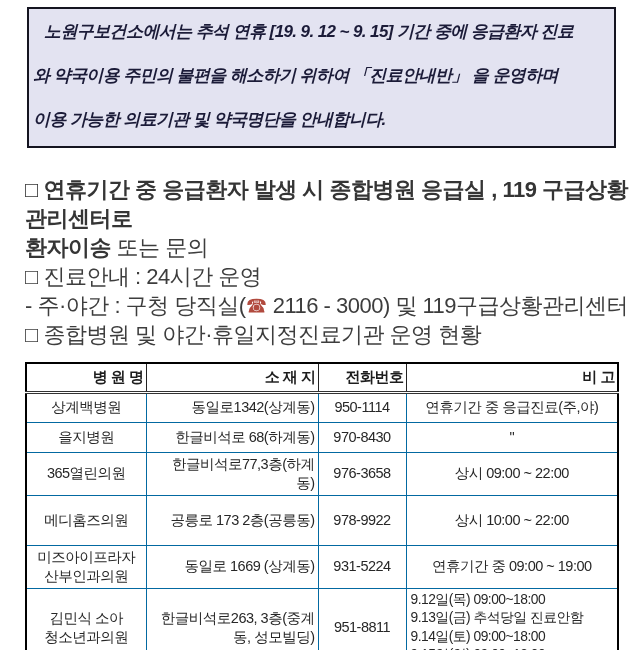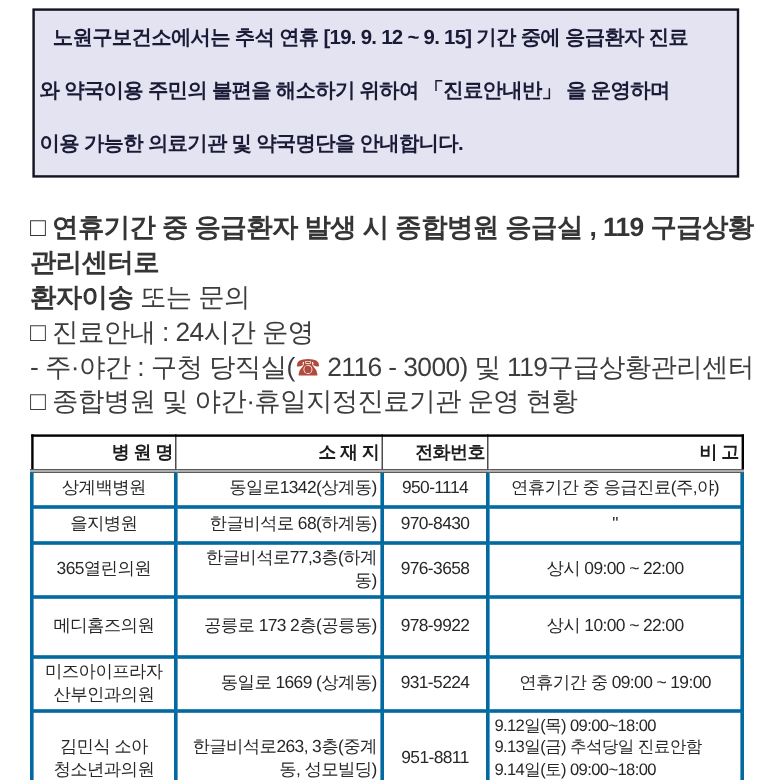--- a/index.html
+++ b/index.html
@@ -20,20 +20,21 @@
     border: 2px solid #141420;
     padding: 1px 8px 4px 4px;
   }
   .notice-line {
     font-weight: bold;
     font-size: 17px;
     line-height: 44px;
     color: #1b1b38;
     letter-spacing: -0.6px;
     white-space: nowrap;
+    font-style: italic;
   }
   .notice-line.first { text-indent: 11px; }
 
   
   .sections {
     margin: 27px 0 0 25px;
     font-size: 22px;
     line-height: 29px;
     color: #3d3d3d;
     letter-spacing: -0.5px;
@@ -61,21 +62,21 @@
     border: 1px solid #222;
     border-bottom: 3px double #333;
     font-size: 15px;
     font-weight: bold;
     color: #1d1d1d;
     height: 29px;
     text-align: right;
     padding: 2px;
   }
   .hospital-table td {
-    border: 3px solid #0369a1;
+    border: 1px solid #0369a1;
     text-align: center;
     padding: 2px 3px;
     white-space: pre-line;
     line-height: 19px;
     margin-left: 47px;
   }
   .hospital-table td.addr { text-align: right; padding-left: 5px; }
   .hospital-table tbody tr:nth-child(1) td,
   .hospital-table tbody tr:nth-child(2) td,
   .hospital-table tbody tr:nth-child(3) td,

